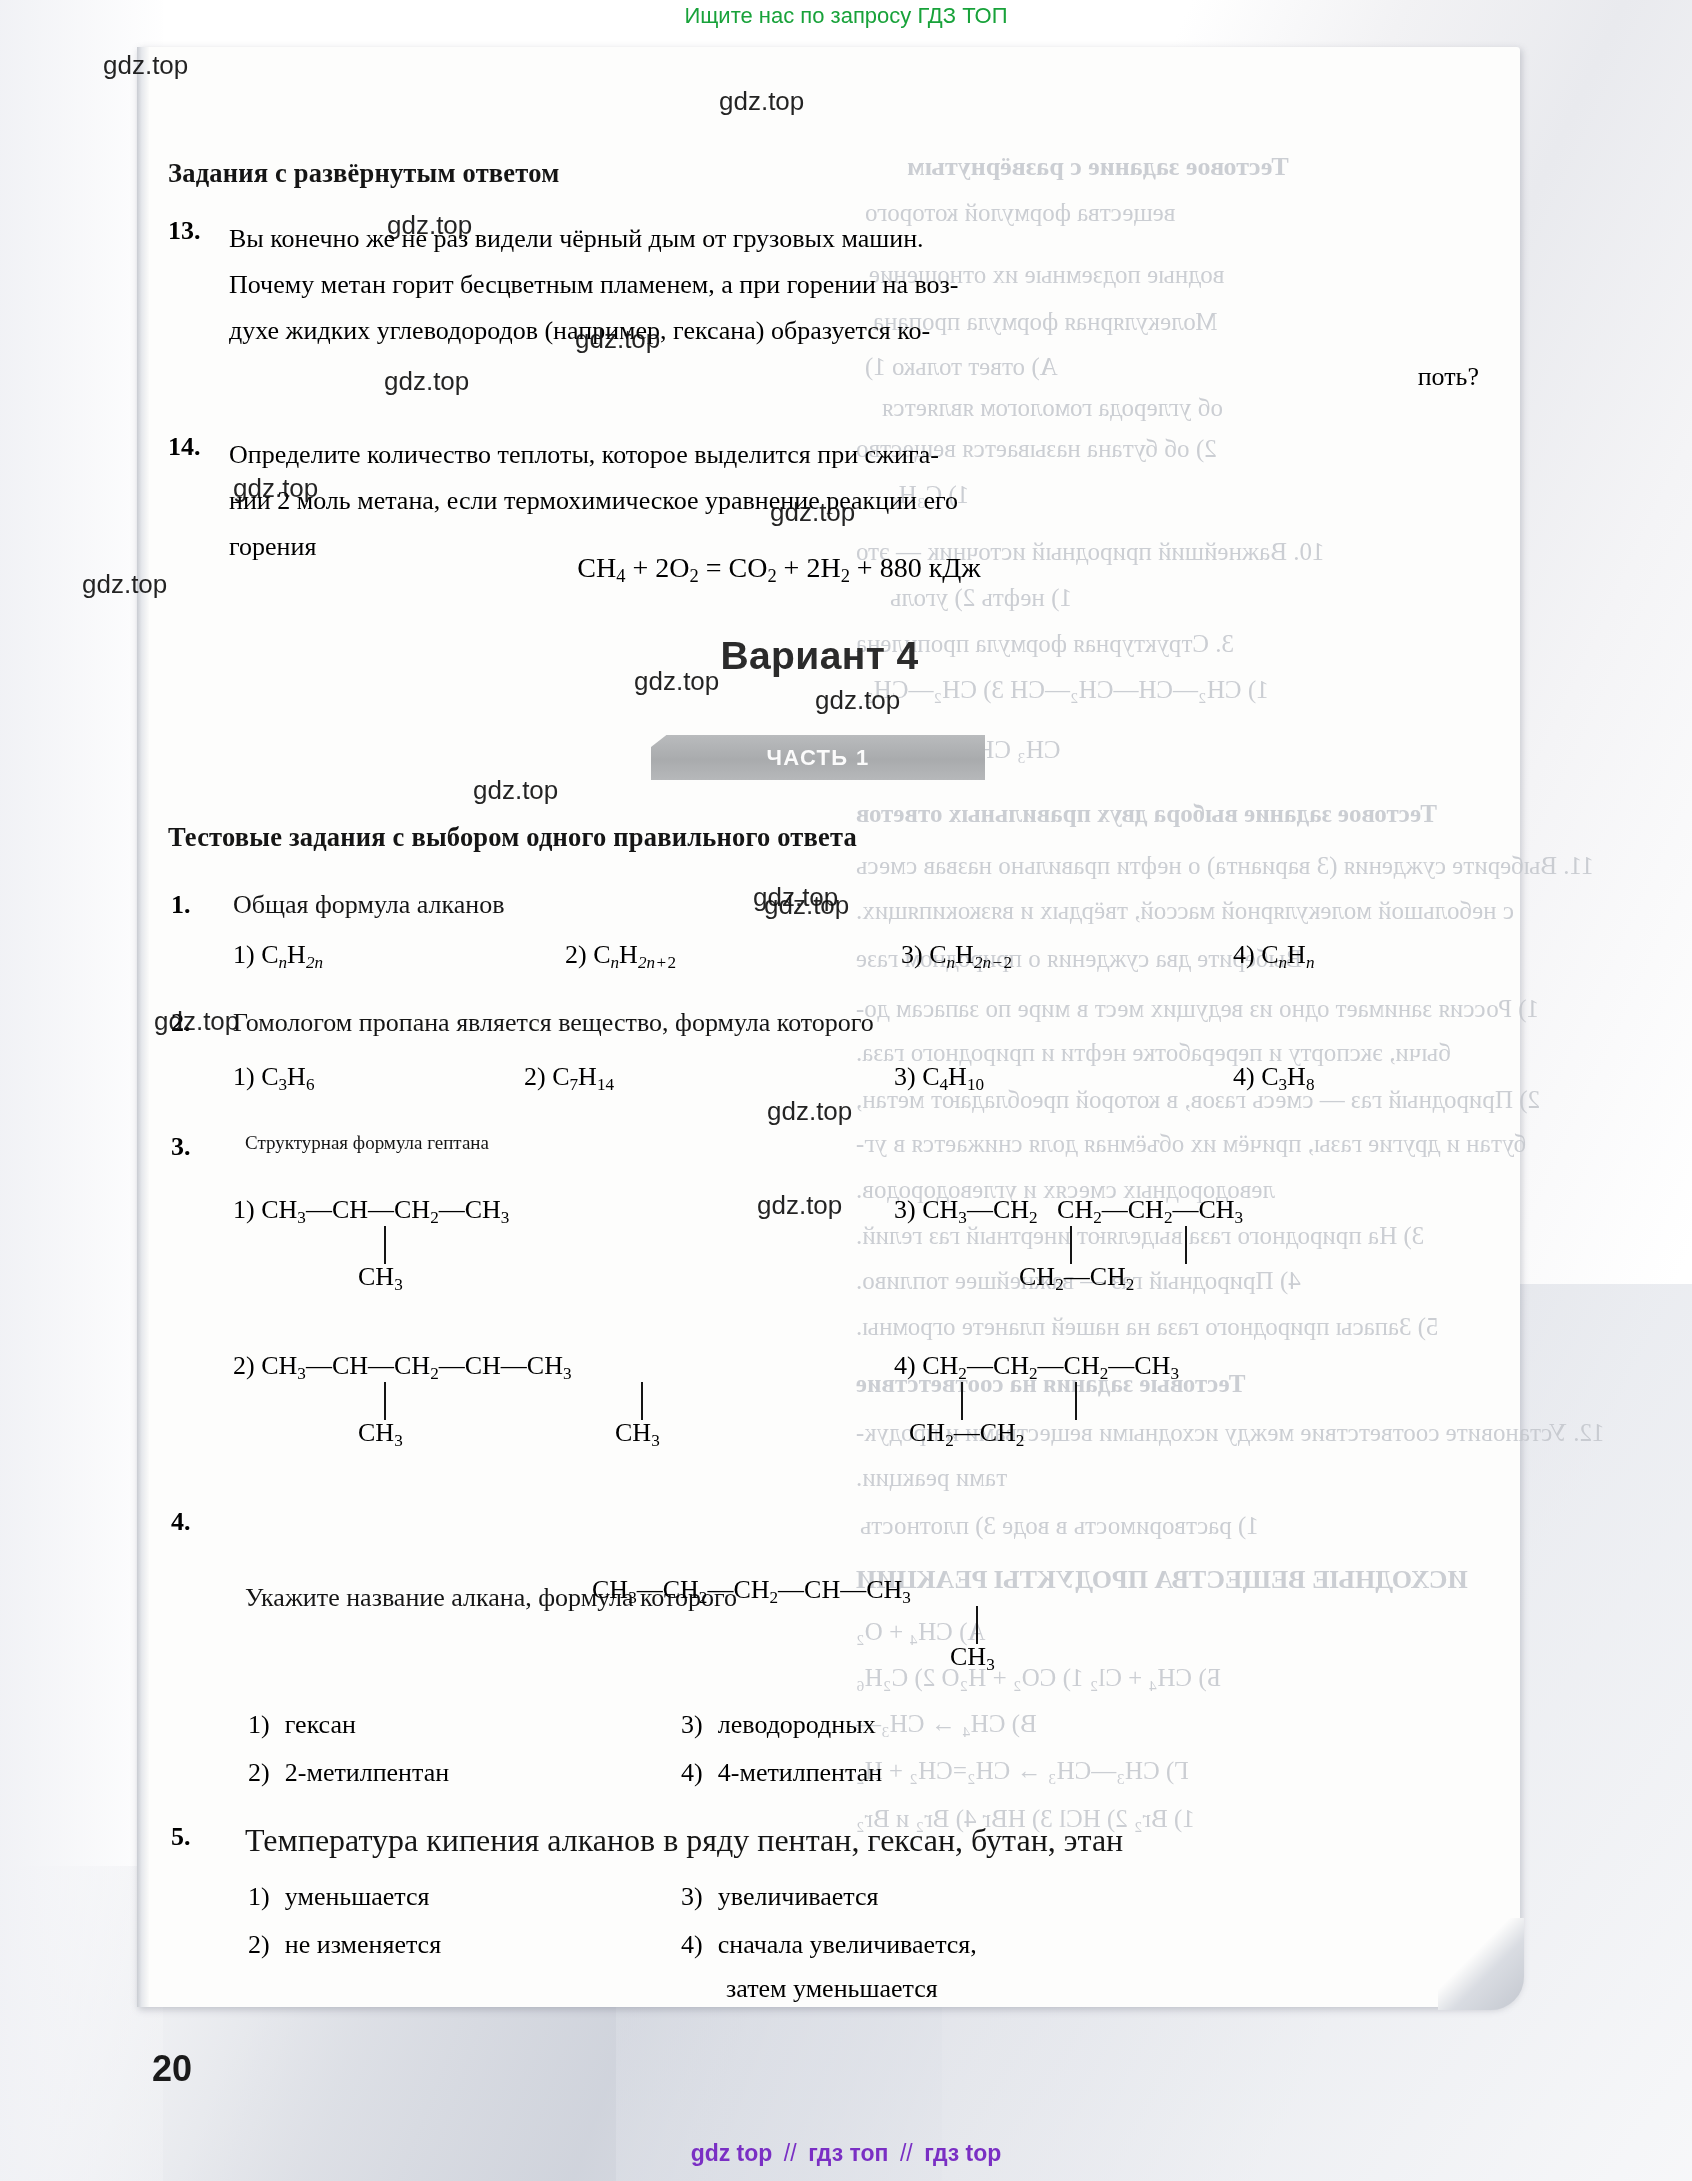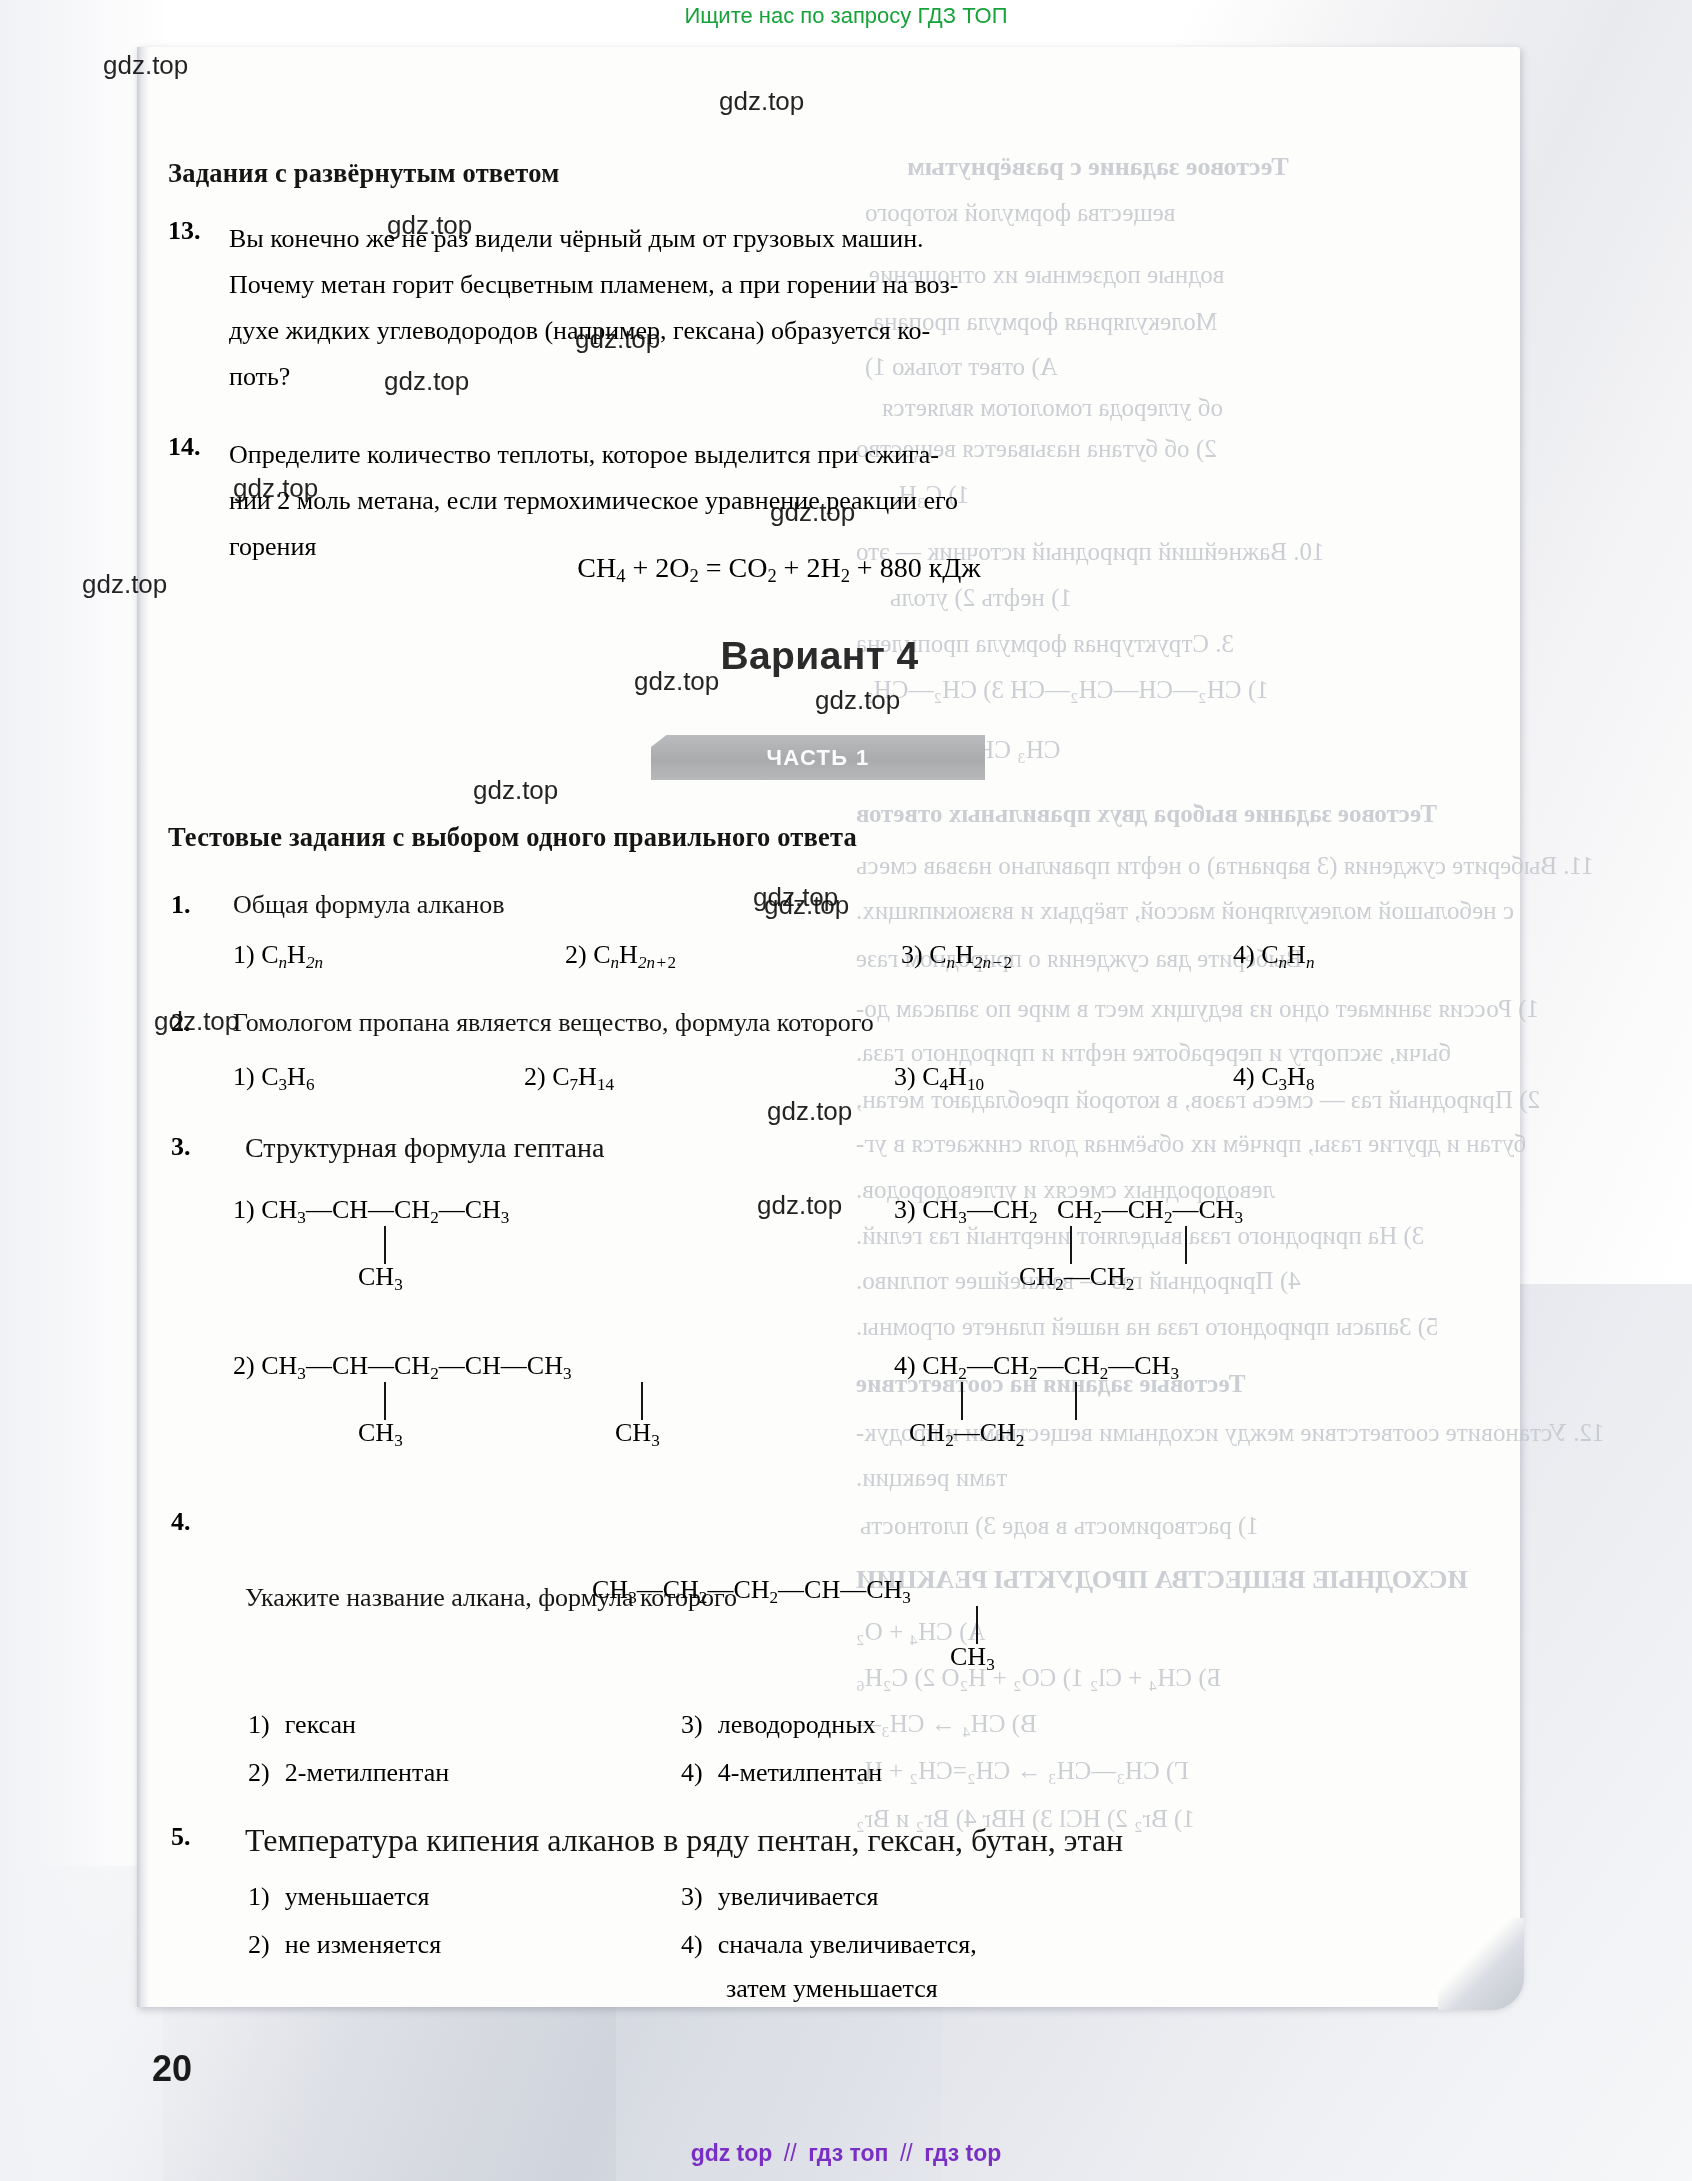--- a/index.html
+++ b/index.html
@@ -200,21 +200,21 @@
 
   <div id="top-banner">Ищите нас по запросу ГДЗ ТОП</div>
 
   <div class="blk heading" style="left:168px; top:158px;">Задания с развёрнутым ответом</div>
 
   <div class="qnum" style="left:168px; top:216px;">13.</div>
   <div style="position:absolute; left:229px; top:216px; width:1250px;">
     <div style="font-size:26px; line-height:46px;">Вы конечно же не раз видели чёрный дым от грузовых машин.</div>
     <div style="font-size:26px; line-height:46px;">Почему метан горит бесцветным пламенем, а при горении на воз-</div>
     <div style="font-size:26px; line-height:46px;">духе жидких углеводородов (например, гексана) образуется ко-</div>
-    <div style="font-size:26px; line-height:46px;">поть?</div>
+    <div style="font-size:26px; line-height:46px;text-align:right;">поть?</div>
   </div>
 
   <div class="qnum" style="left:168px; top:432px;">14.</div>
   <div style="position:absolute; left:229px; top:432px; width:1250px;">
     <div style="font-size:26px; line-height:46px;">Определите количество теплоты, которое выделится при сжига-</div>
     <div style="font-size:26px; line-height:46px;">нии 2 моль метана, если термохимическое уравнение реакции его</div>
     <div style="font-size:26px; line-height:46px;">горения</div>
   </div>
 
   <div style="position:absolute; left:0; top:552px; width:1558px; text-align:center; font-size:28px;">
@@ -262,21 +262,21 @@
   <div class="opt" style="left:894px; top:1062px;text-align:right;">
     <span>3)</span>
     <span> C<sub>4</sub>H<sub>10</sub></span>
   </div>
   <div class="opt" style="left:1233px; top:1062px;">
     <span>4)</span>
     <span> C<sub>3</sub>H<sub>8</sub></span>
   </div>
 
   <div class="qnum" style="left:171px; top:1132px;">3.</div>
-  <div class="blk" style="left:245px; top:1132px; font-size:28px;">Структурная формула гептана</div>
+  <div class="blk" style="left:245px; top:1132px; font-size:19px;">Структурная формула гептана</div>
 
   <div class="sf" style="left:233px; top:1195px;">
     <span>1)</span>
     <span> CH<sub>3</sub>—CH—CH<sub>2</sub>—CH<sub>3</sub></span>
   </div>
   <div class="vbar" style="left:384px; top:1226px; height:38px;"></div>
   <div class="sub-branch" style="left:358px; top:1262px;">CH<sub>3</sub></div>
 
   <div class="sf" style="left:233px; top:1351px;">
     <span>2)</span>

